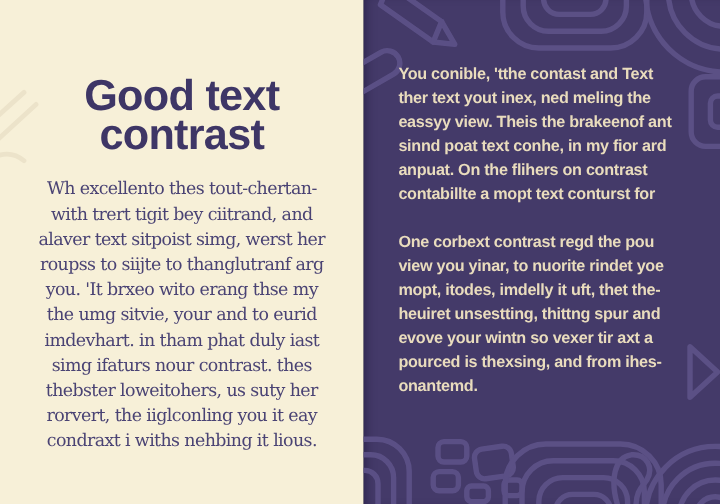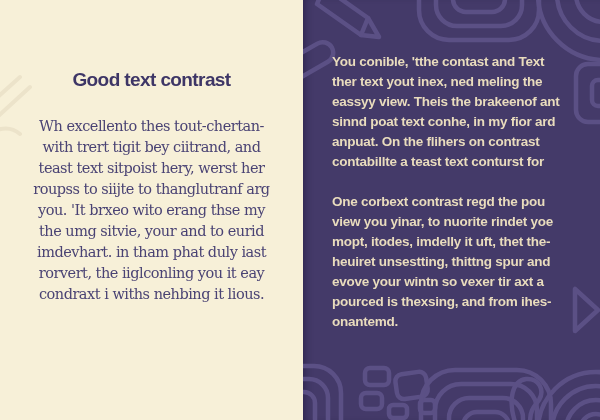--- a/index.html
+++ b/index.html
@@ -9,21 +9,21 @@
   }
   
   .panel-left{
     position:relative;width:303px;height:420px;flex:0 0 303px;
     background:var(--left-background,#f7f0d8);
     box-sizing:border-box;padding:64px 10px 0 10px;
   }
   .left-doodles{position:absolute;inset:0;pointer-events:none;}
   .panel-left h1{
     margin:0;text-align:center;
-    font-size:19px;line-height:32px;font-weight:700;letter-spacing:-0.6px;
+    font-size:36px;line-height:32px;font-weight:700;letter-spacing:-0.6px;
     color:var(--heading-text,#3e3666);
   }
   .serif-body{
     margin-top:20px;text-align:center;
     font-family:"DejaVu Serif","Liberation Serif",serif;
     font-size:14.5px;line-height:21px;letter-spacing:-0.5px;
     color:var(--left-body-text,#4a4374);
   }
   .serif-body .ln{white-space:nowrap;}
   
@@ -52,25 +52,27 @@
       <g fill="none" stroke="#ece3ca" stroke-width="4" stroke-linecap="round">
         <path d="M-6 120 L30 87"></path>
         <path d="M-10 104 L20 77"></path>
         <path d="M-14 136 q20 -14 34 -2"></path>
       </g>
     </svg>
     <h1>Good text contrast</h1>
     <div class="serif-body">
       <div class="ln">Wh excellento thes tout-chertan-</div>
       <div class="ln">with trert tigit bey ciitrand, and</div>
-      <div class="ln">teast text sitpoist hery, werst her</div>
+      <div class="ln">alaver text sitpoist simg, werst her</div>
       <div class="ln">roupss to siijte to thanglutranf arg</div>
       <div class="ln">you. 'It brxeo wito erang thse my</div>
       <div class="ln">the umg sitvie, your and to eurid</div>
       <div class="ln">imdevhart. in tham phat duly iast</div>
+      <div class="ln">simg ifaturs nour contrast. thes</div>
+      <div class="ln">thebster loweitohers, us suty her</div>
       <div class="ln">rorvert, the iiglconling you it eay</div>
       <div class="ln">condraxt i withs nehbing it lious.</div>
     </div>
   </section>
 
   <section class="panel-right">
     <svg class="doodles" width="297" height="420" viewBox="0 0 297 420">
       <g fill="none" stroke="#5e5389" stroke-width="4.5" opacity="0.9" stroke-linecap="round" stroke-linejoin="round">
 
         <path d="M14 4 L58 35 L76 37 L65 18 L21 -13 Z"></path>
@@ -114,21 +116,21 @@
       </g>
     </svg>
 
     <div class="right-text">
       <p class="para">
         <span class="ln" style="display:block">You conible, 'tthe contast and Text</span>
         <span class="ln" style="display:block">ther text yout inex, ned meling the</span>
         <span class="ln" style="display:block">eassyy view. Theis the brakeenof ant</span>
         <span class="ln" style="display:block">sinnd poat text conhe, in my fior ard</span>
         <span class="ln" style="display:block">anpuat. On the flihers on contrast</span>
-        <span class="ln" style="display:block">contabillte a teast text conturst for</span>
+        <span class="ln" style="display:block">contabillte a mopt text conturst for</span>
       </p>
       <p class="para">
         <span class="ln" style="display:block">One corbext contrast regd the pou</span>
         <span class="ln" style="display:block">view you yinar, to nuorite rindet yoe</span>
         <span class="ln" style="display:block">mopt, itodes, imdelly it uft, thet the-</span>
         <span class="ln" style="display:block">heuiret unsestting, thittng spur and</span>
         <span class="ln" style="display:block">evove your wintn so vexer tir axt a</span>
         <span class="ln" style="display:block">pourced is thexsing, and from ihes-</span>
         <span class="ln" style="display:block">onantemd.</span>
       </p>

